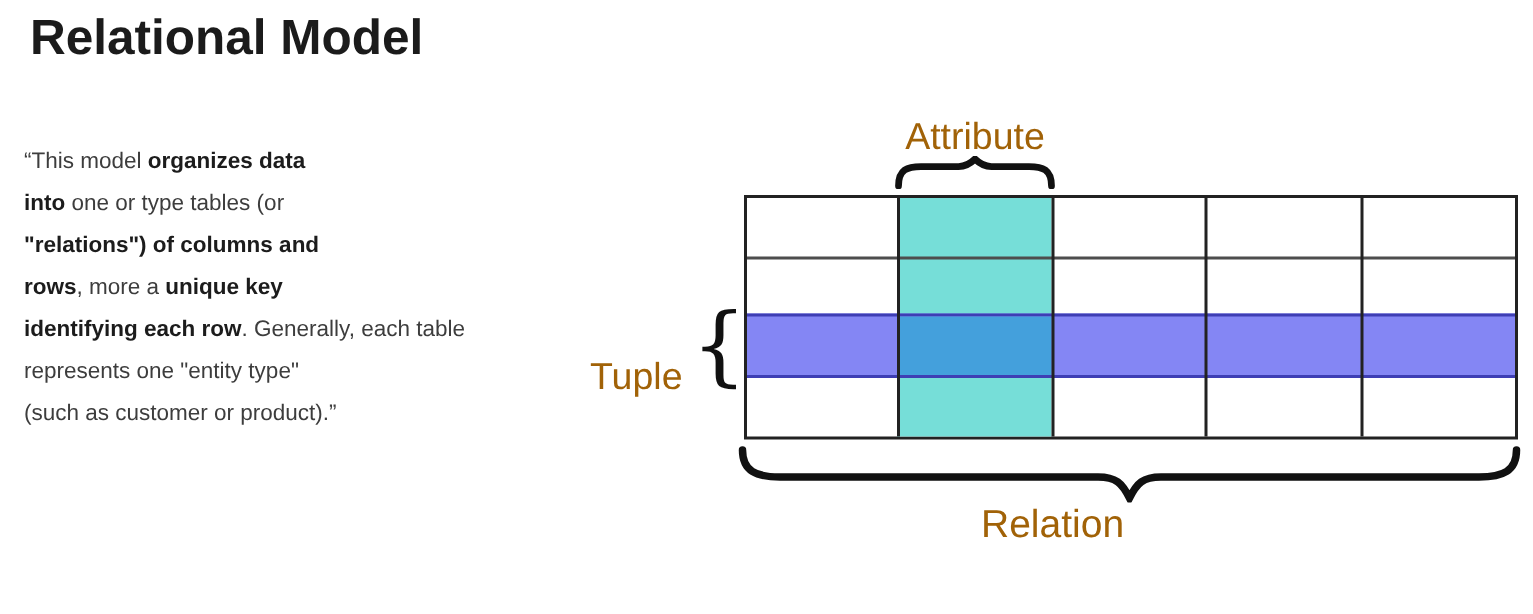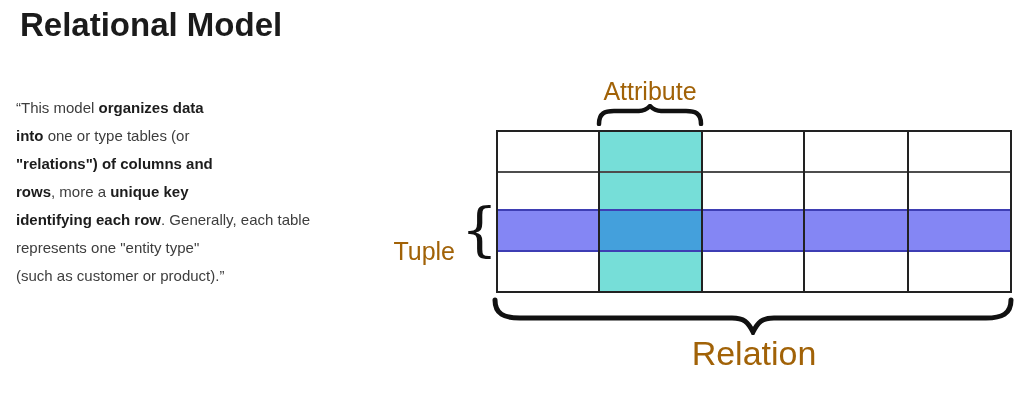--- a/index.html
+++ b/index.html
@@ -18,21 +18,21 @@
   .row-hl{position:absolute;left:0;top:77px;width:512px;height:43px;box-sizing:border-box;
           border-top:2px solid;border-bottom:2px solid;}
   .cell-hl{position:absolute;left:100px;top:79px;width:103px;height:39px;}
   .vline{position:absolute;top:0;width:2px;height:159px;}
   .v1{left:100px}.v2{left:203px}.v3{left:305px}.v4{left:409px}
   .hline{position:absolute;left:0;top:39px;width:512px;height:2px;}
   .tuple-label{position:absolute;left:355px;top:217px;width:100px;text-align:right;font-size:25px;margin-top:20px;}
   .tuple-brace{position:absolute;left:461px;top:200px;font-size:58px;line-height:60px;
                font-family:"DejaVu Serif","Liberation Serif",serif;color:#111;}
   .rel-brace{position:absolute;left:492px;top:297px;}
-  .rel-label{position:absolute;left:654px;top:334px;width:200px;text-align:center;font-size:34px;}
+  .rel-label{position:absolute;left:654px;top:334px;width:200px;font-size:26px;}
 </style>
 </head>
 <body>
 
 <div class="slide">
 
   <div class="title">Relational Model</div>
 
   <div class="quote"><span>“This model </span><b>organizes data
 into</b><span> one or type tables (or

